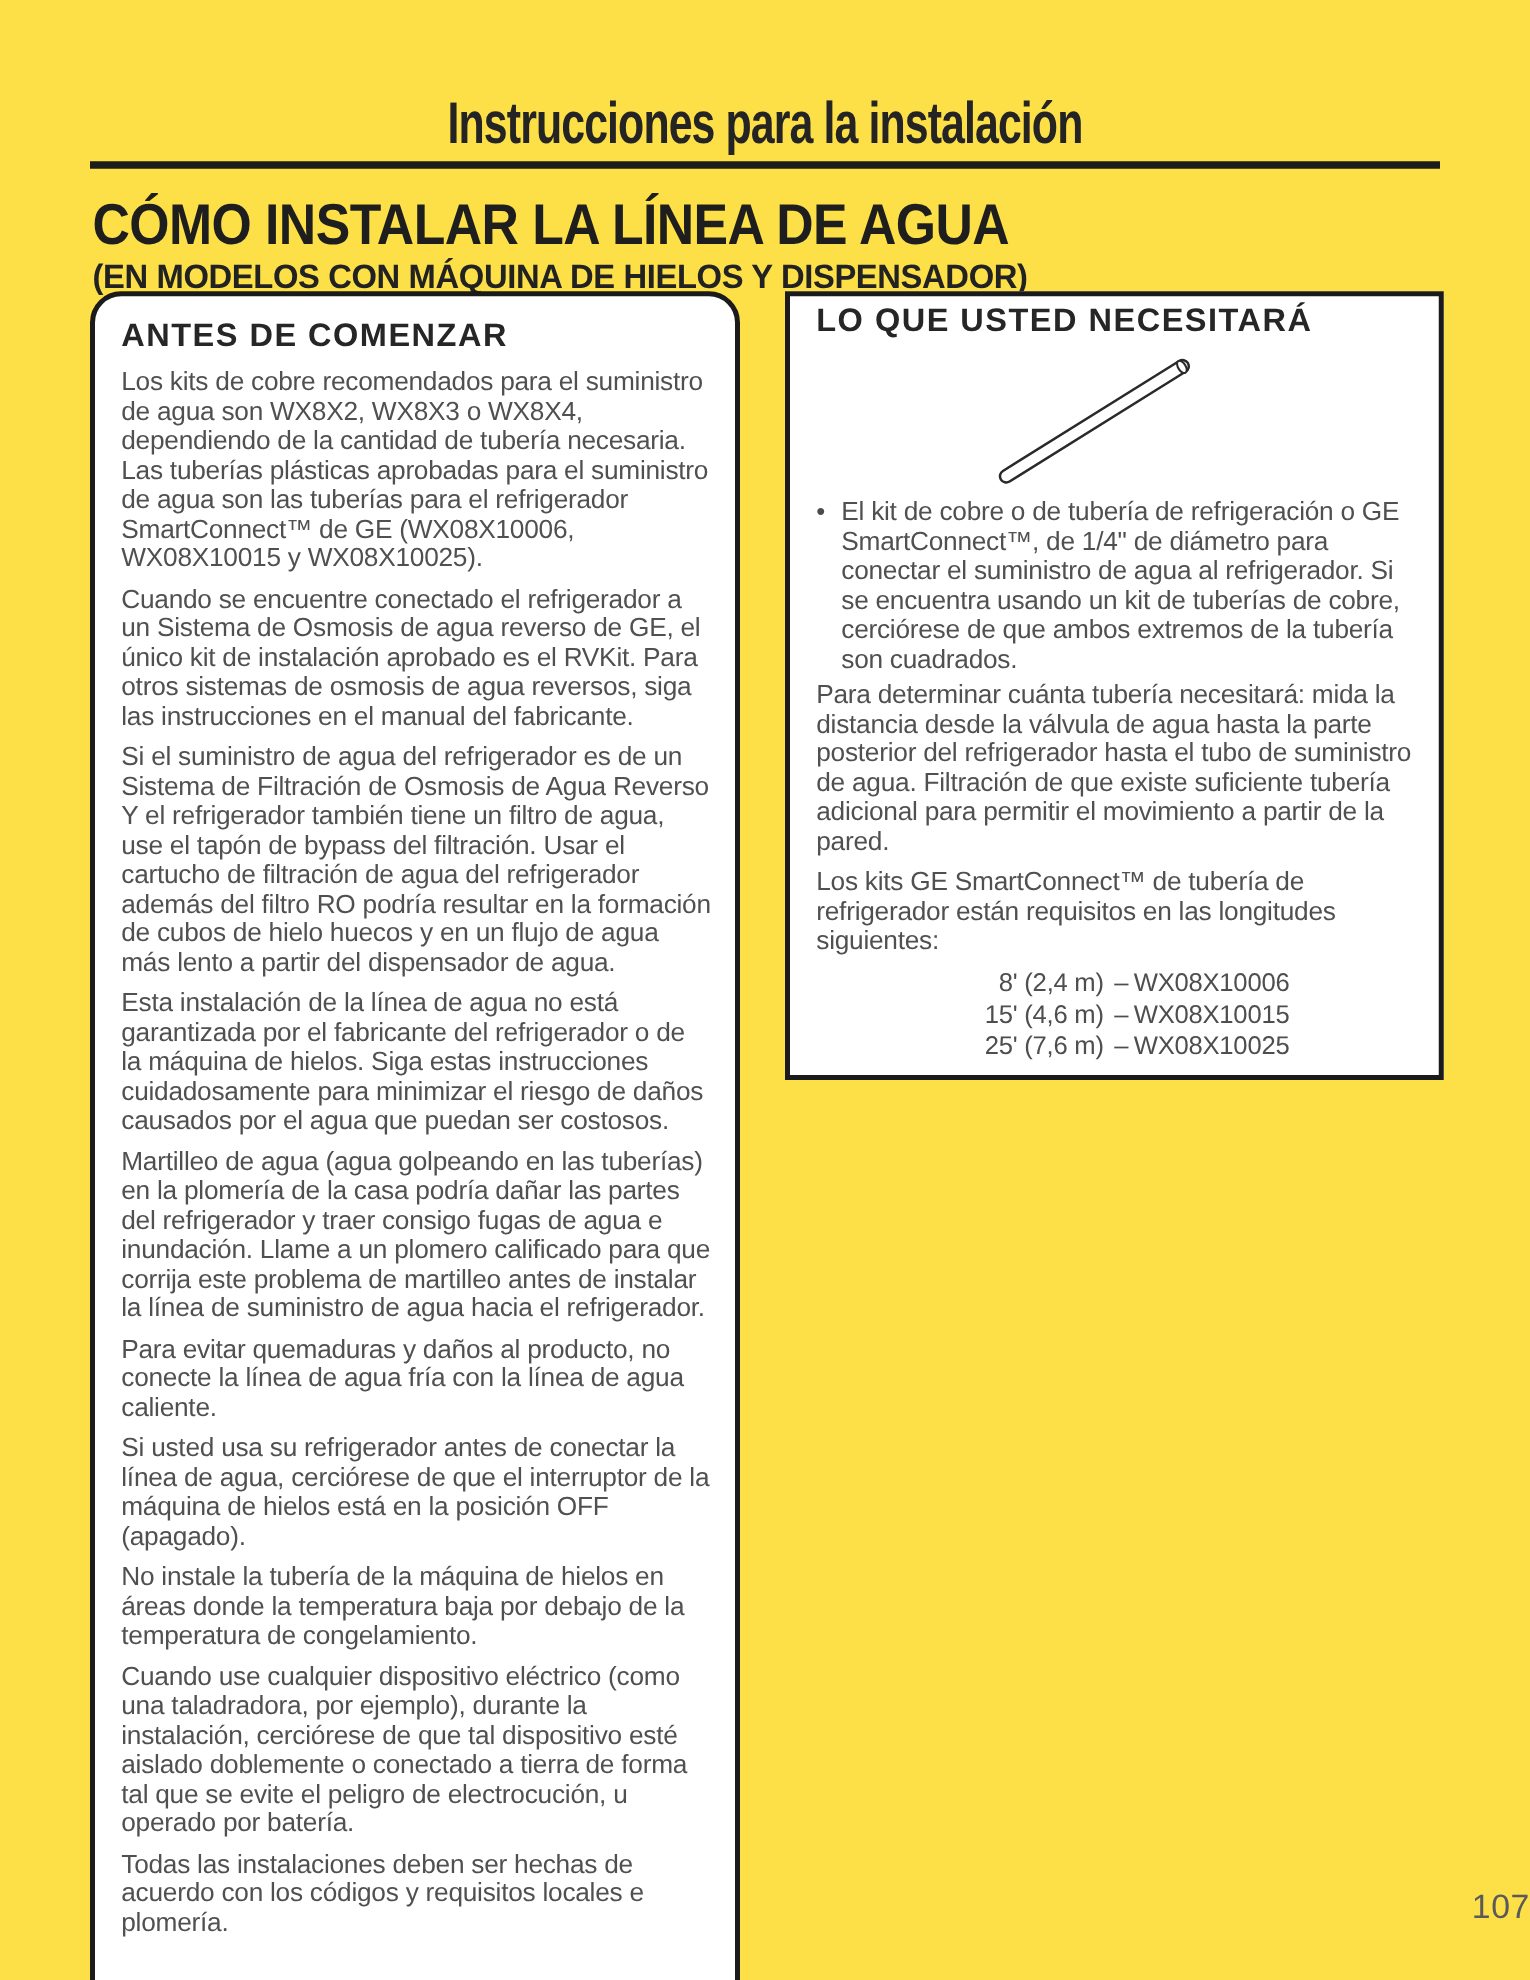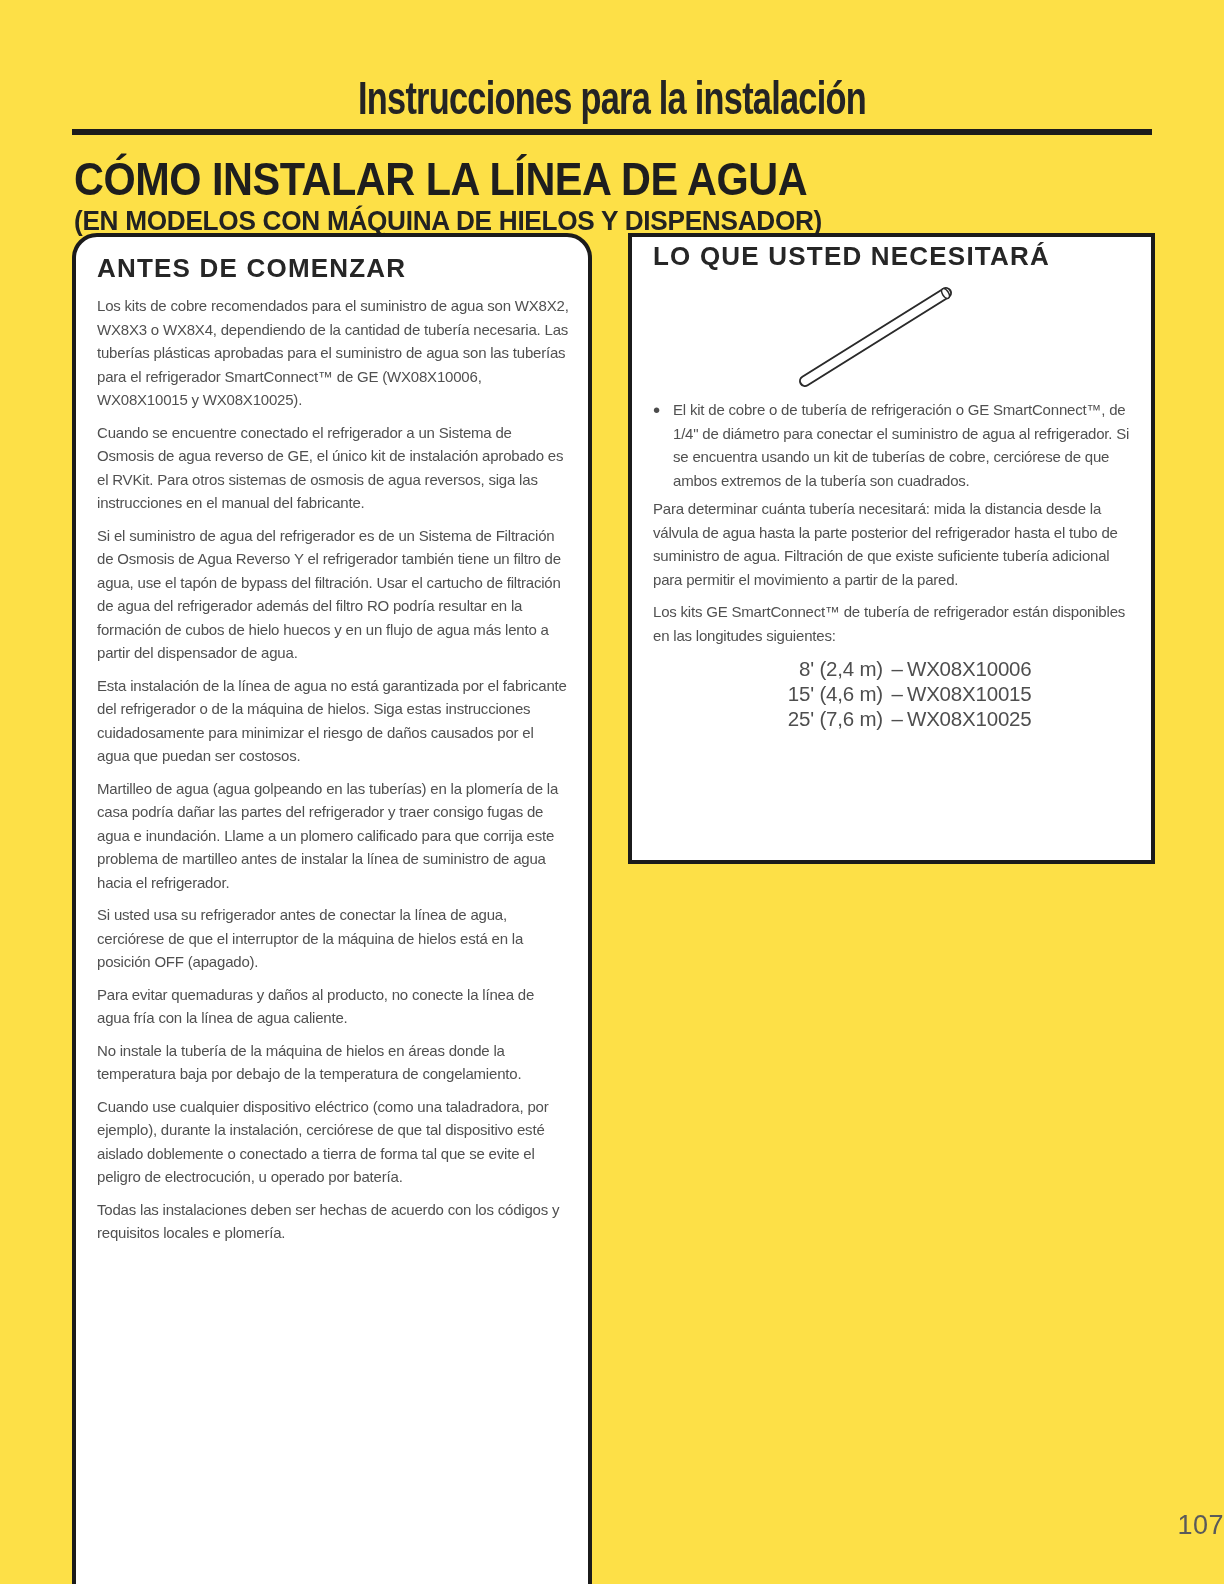--- a/index.html
+++ b/index.html
@@ -50,21 +50,21 @@
   }
   .box-left{left:72px;top:233px;width:520px;height:1582px;padding:12px 19px 0 21px;border-radius:25px;}
   .box-right{left:628px;top:233px;width:527px;height:631px;padding:0 19px 0 21px;}
   .box h2{
     margin:4px 0 10px 0;
     font-size:26px;font-weight:bold;color:#262626;
     letter-spacing:1.2px;white-space:nowrap;
   }
   .box p{
     margin:0 0 9px 0;
-    font-size:15px;line-height:23.5px;
+    font-size:21px;line-height:23.5px;
     color:#505050;letter-spacing:-0.2px;
   }
   
   .tube-illustration{
     display:block;
     margin:2px 0 6px 133px;
     width:186px;height:110px;
   }
   
   .bullet-item{
@@ -108,43 +108,43 @@
   <h1 class="page-title">CÓMO INSTALAR LA LÍNEA DE AGUA</h1>
   <h2 class="page-subtitle">(EN MODELOS CON MÁQUINA DE HIELOS Y DISPENSADOR)</h2>
 
   <section class="box box-left">
     <h2>ANTES DE COMENZAR</h2>
     <p>Los kits de cobre recomendados para el suministro de agua son WX8X2, WX8X3 o WX8X4, dependiendo de la cantidad de tubería necesaria. Las tuberías plásticas aprobadas para el suministro de agua son las tuberías para el refrigerador SmartConnect™ de GE (WX08X10006, WX08X10015 y WX08X10025).</p>
     <p>Cuando se encuentre conectado el refrigerador a un Sistema de Osmosis de agua reverso de GE, el único kit de instalación aprobado es el RVKit. Para otros sistemas de osmosis de agua reversos, siga las instrucciones en el manual del fabricante.</p>
     <p>Si el suministro de agua del refrigerador es de un Sistema de Filtración de Osmosis de Agua Reverso Y el refrigerador también tiene un filtro de agua, use el tapón de bypass del filtración. Usar el cartucho de filtración de agua del refrigerador además del filtro RO podría resultar en la formación de cubos de hielo huecos y en un flujo de agua más lento a partir del dispensador de agua.</p>
     <p>Esta instalación de la línea de agua no está garantizada por el fabricante del refrigerador o de la máquina de hielos. Siga estas instrucciones cuidadosamente para minimizar el riesgo de daños causados por el agua que puedan ser costosos.</p>
     <p>Martilleo de agua (agua golpeando en las tuberías) en la plomería de la casa podría dañar las partes del refrigerador y traer consigo fugas de agua e inundación. Llame a un plomero calificado para que corrija este problema de martilleo antes de instalar la línea de suministro de agua hacia el refrigerador.</p>
+    <p>Para evitar quemaduras y daños al producto, no conecte la línea de agua fría con la línea de agua caliente.</p>
     <p>Si usted usa su refrigerador antes de conectar la línea de agua, cerciórese de que el interruptor de la máquina de hielos está en la posición OFF (apagado).</p>
-    <p>Para evitar quemaduras y daños al producto, no conecte la línea de agua fría con la línea de agua caliente.</p>
     <p>No instale la tubería de la máquina de hielos en áreas donde la temperatura baja por debajo de la temperatura de congelamiento.</p>
     <p>Cuando use cualquier dispositivo eléctrico (como una taladradora, por ejemplo), durante la instalación, cerciórese de que tal dispositivo esté aislado doblemente o conectado a tierra de forma tal que se evite el peligro de electrocución, u operado por batería.</p>
     <p>Todas las instalaciones deben ser hechas de acuerdo con los códigos y requisitos locales e plomería.</p>
   </section>
 
   <section class="box box-right">
     <h2>LO QUE USTED NECESITARÁ</h2>
 
     <svg class="tube-illustration" viewBox="0 0 186 110" xmlns="http://www.w3.org/2000/svg" aria-hidden="true">
       <line x1="19" y1="99" x2="160" y2="11" stroke="#2a2a2a" stroke-width="12" stroke-linecap="round"></line>
       <line x1="19" y1="99" x2="160" y2="11" stroke="#ffffff" stroke-width="8" stroke-linecap="round"></line>
       <ellipse cx="159.5" cy="11.5" rx="5.5" ry="3" fill="#ffffff" stroke="#2a2a2a" stroke-width="1.6" transform="rotate(58 159.5 11.5)"></ellipse>
     </svg>
 
     <div class="bullet-item">
       <span class="bullet">•</span>
       <p>El kit de cobre o de tubería de refrigeración o GE SmartConnect™, de 1/4" de diámetro para conectar el suministro de agua al refrigerador. Si se encuentra usando un kit de tuberías de cobre, cerciórese de que ambos extremos de la tubería son cuadrados.</p>
     </div>
 
     <p>Para determinar cuánta tubería necesitará: mida la distancia desde la válvula de agua hasta la parte posterior del refrigerador hasta el tubo de suministro de agua. Filtración de que existe suficiente tubería adicional para permitir el movimiento a partir de la pared.</p>
-    <p>Los kits GE SmartConnect™ de tubería de refrigerador están disponibles en las longitudes siguientes:</p>
+    <p>Los kits GE SmartConnect™ de tubería de refrigerador están requisitos en las longitudes siguientes:</p>
 
     <div class="kit-list">
       <div class="kit-row">
         <span class="kit-length">8' (2,4 m)</span>
         <span class="kit-dash">–</span>
         <span class="kit-part">WX08X10006</span>
       </div>
       <div class="kit-row">
         <span class="kit-length">15' (4,6 m)</span>
         <span class="kit-dash">–</span>

